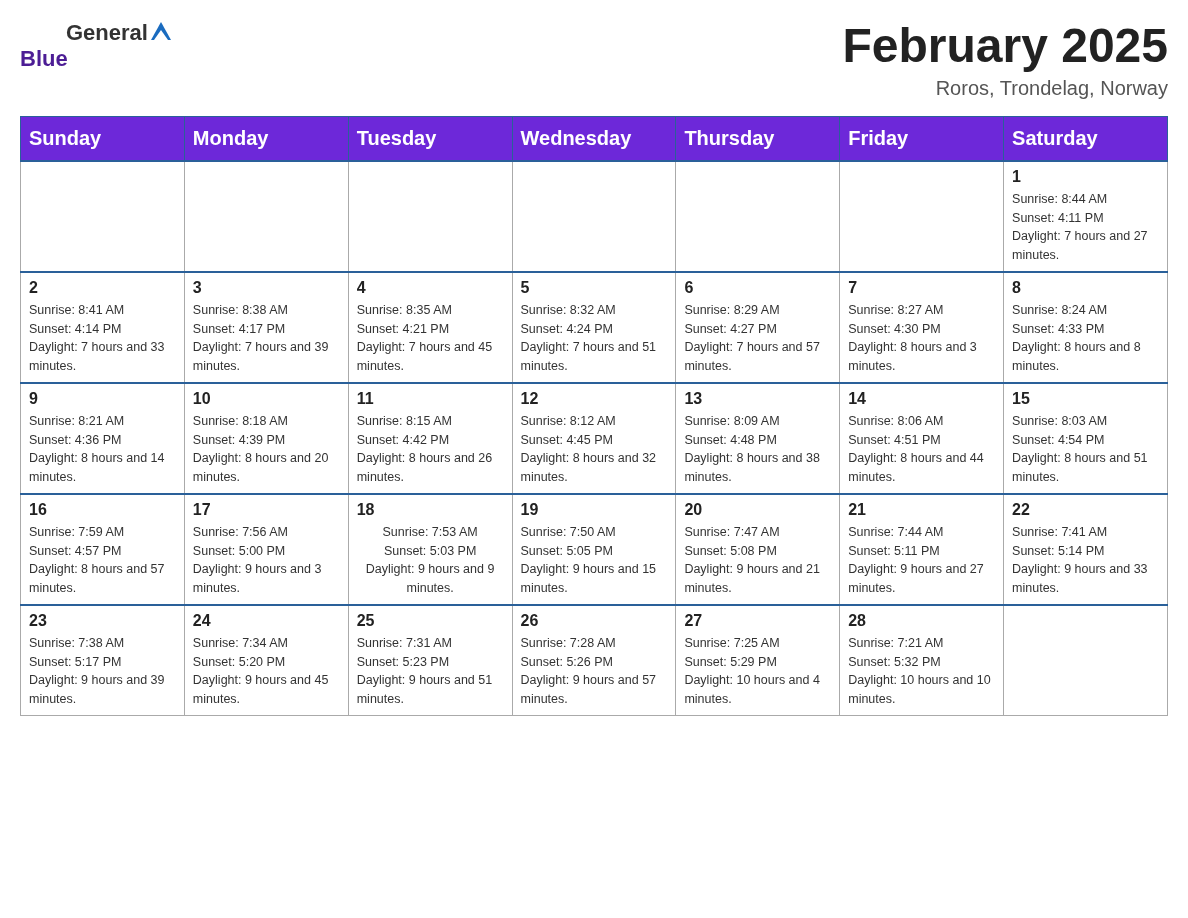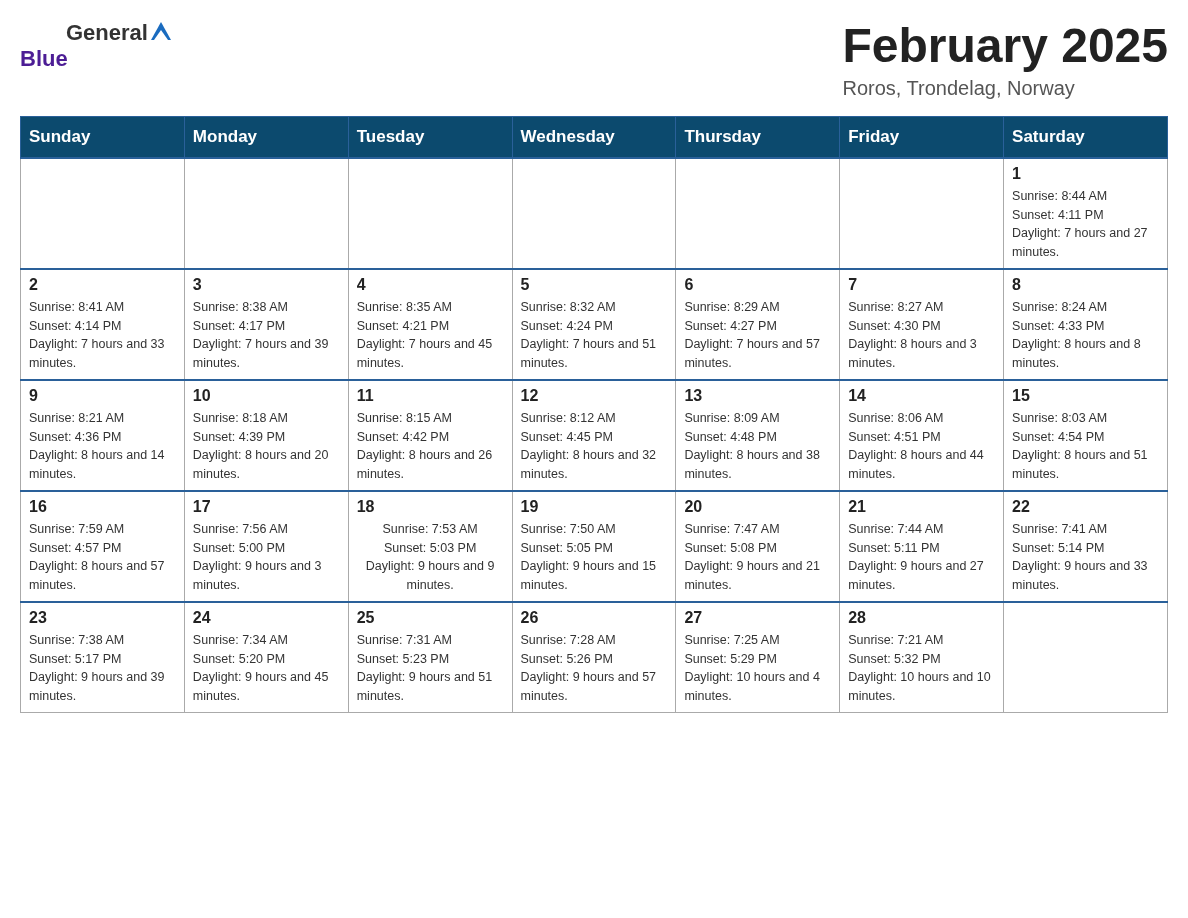--- a/index.html
+++ b/index.html
@@ -34,40 +34,41 @@
     .logo-inner {
       display: flex;
       flex-direction: column;
     }
     .logo-top-row {
       display: flex;
       align-items: center;
       margin-left: 46px;
     }
     .title-section {
+      text-align: right;
     }
     .month-title {
       font-size: 48px;
       font-weight: bold;
       color: #222;
       line-height: 1.1;
     }
     .location {
       font-size: 20px;
       color: #555;
       margin-top: 4px;
     }
     .calendar {
       width: 100%;
       border-collapse: collapse;
     }
     .calendar th {
-      background-color: #0c4a6e;
+      background-color: #6d28d9;
       color: #fff;
-      font-size: 17px;
+      font-size: 20px;
       font-weight: bold;
       padding: 10px 8px;
       text-align: left;
       border: 1px solid #2a6099;
     }
     .calendar td {
       border: 1px solid #aaa;
       vertical-align: top;
       padding: 6px 8px;
       width: 14.28%;

